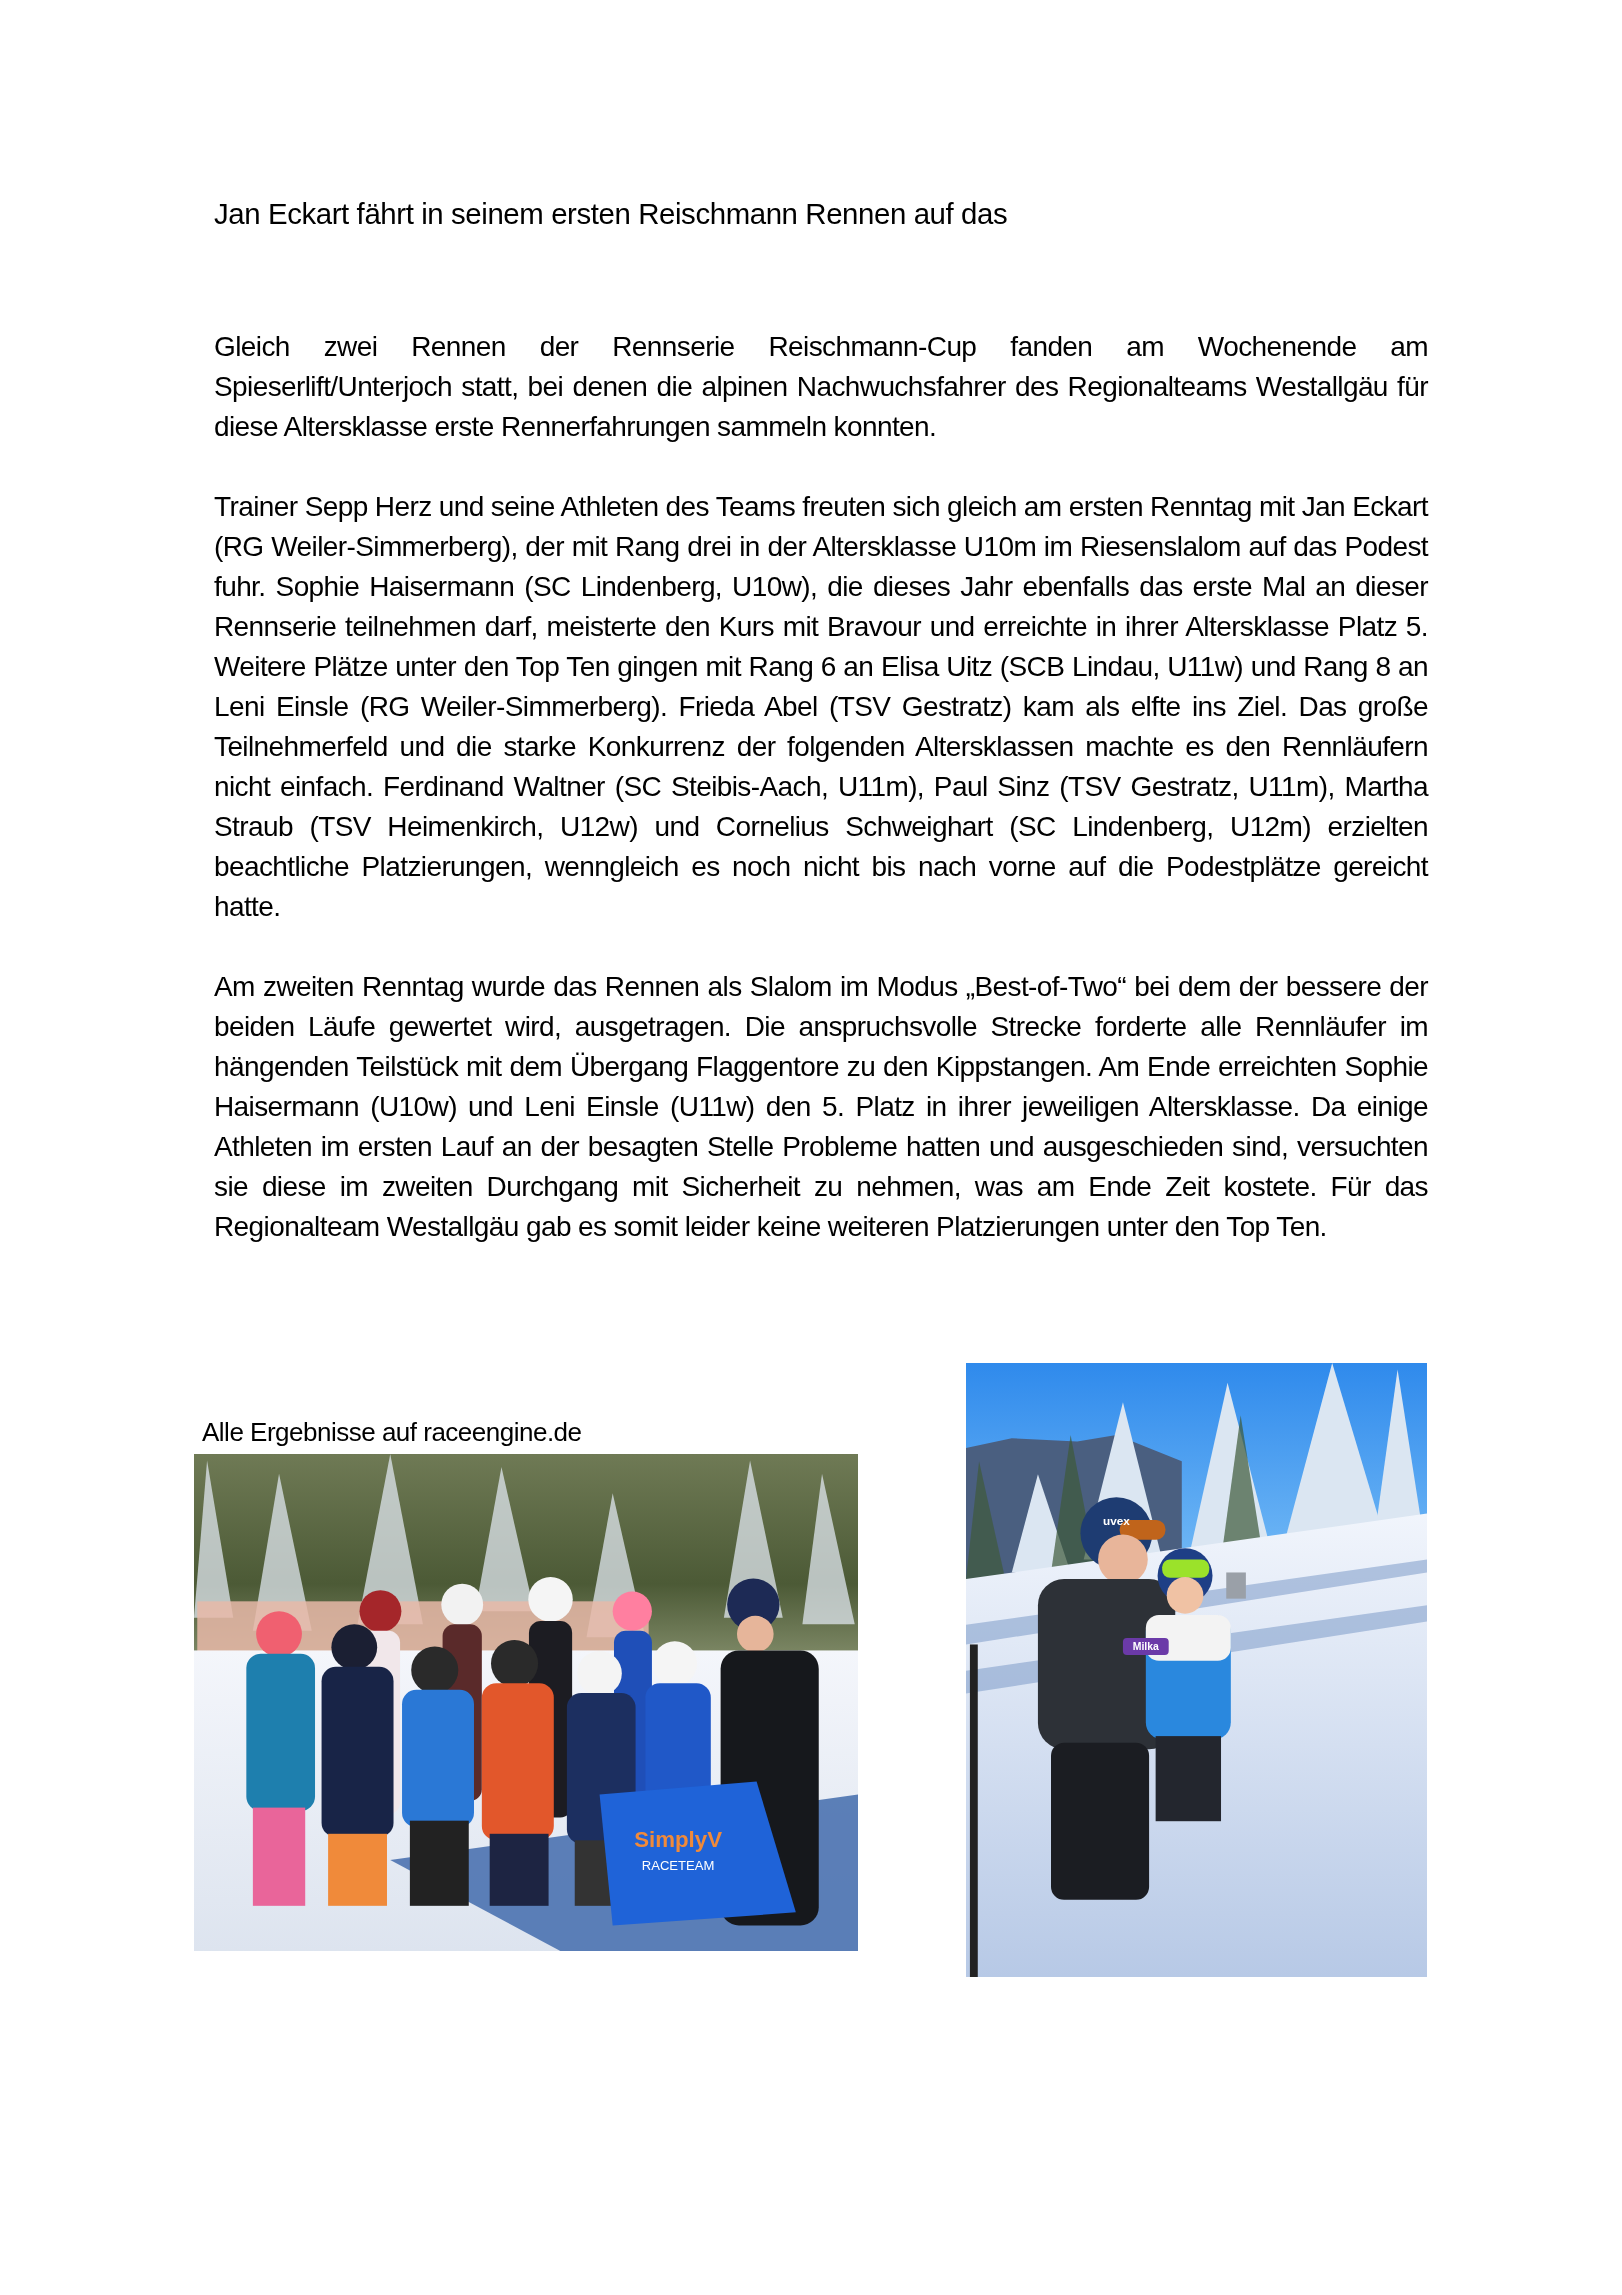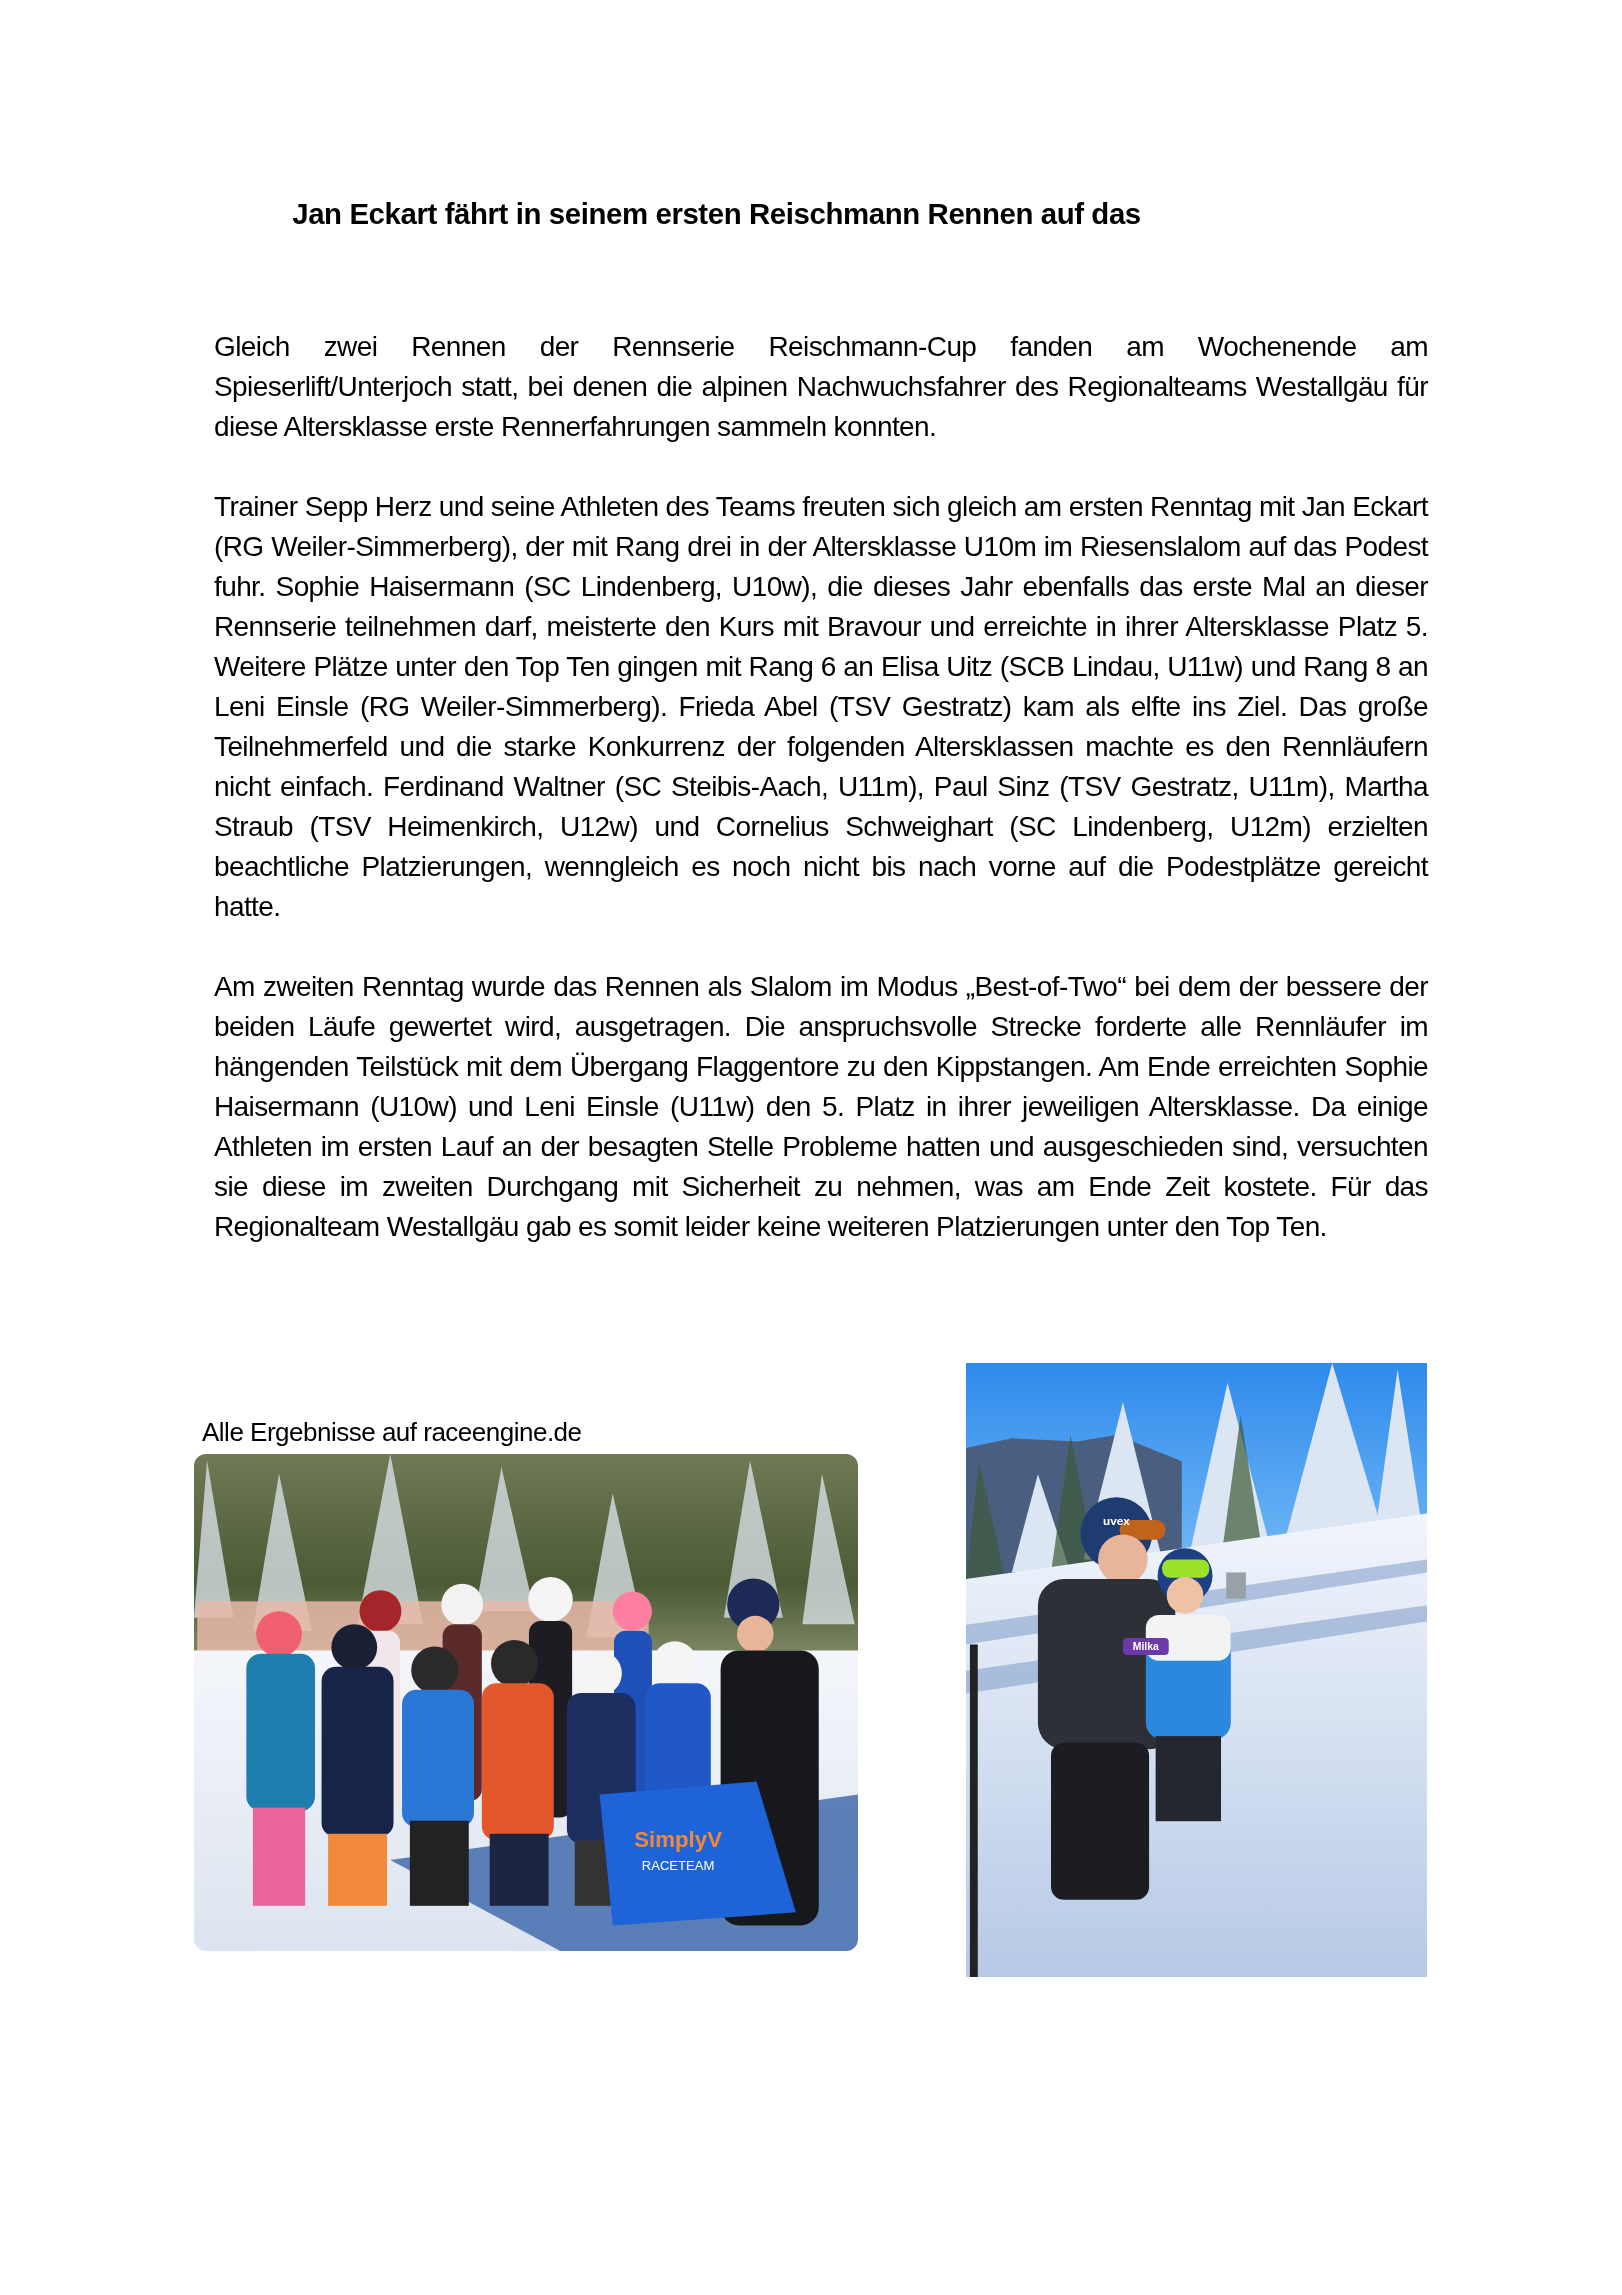--- a/index.html
+++ b/index.html
@@ -1,34 +1,34 @@
 <!DOCTYPE html>
 <html style="font-size:10.5px"><head>
 <meta charset="utf-8">
 <style>
   html, body { margin: 0; padding: 0; background: #ffffff; }
   body { width: 1622px; height: 2295px; position: relative; overflow: hidden;
          font-family: "Liberation Sans", "DejaVu Sans", sans-serif; color: #000; }
   .page { position: absolute; left: 0; top: 0; width: 1622px; height: 2295px; background: #fff; }
 
   .title { position: absolute; left: 214px; top: 194px; width: 1005px;
-           text-align: center; font-weight: bold; font-size: 29.4px; line-height: 40px;
+           font-weight: normal; font-size: 29.4px; line-height: 40px;
            letter-spacing: -0.4px; margin: 0; }
   .title span { display: block; }
 
   .body-text { position: absolute; left: 214px; top: 327px; width: 1214px; margin: 0; }
   .para { margin: 0 0 40px 0; font-size: 28px; line-height: 40px; text-align: justify;
           letter-spacing: -0.6px; word-spacing: 0px; hyphens: none; }
 
   .caption { position: absolute; left: 193px; top: 1406px; font-size: 26px; line-height: 34px;
              letter-spacing: -0.5px; margin: 9px; }
 
   .photo { position: absolute; overflow: hidden; }
   .photo svg { display: block; width: 100%; height: 100%; }
-  #photo-team { left: 194px; top: 1454px; width: 664px; height: 497px; border-radius: 12px; }
+  #photo-team { left: 194px; top: 1454px; width: 664px; height: 497px; }
   #photo-podium { left: 966px; top: 1363px; width: 461px; height: 614px; }
 </style>
 </head>
 <body>
 
 <div class="page">
 
   <h1 class="title">
     <span>Jan Eckart fährt in seinem ersten Reischmann Rennen auf das</span>
   </h1>

